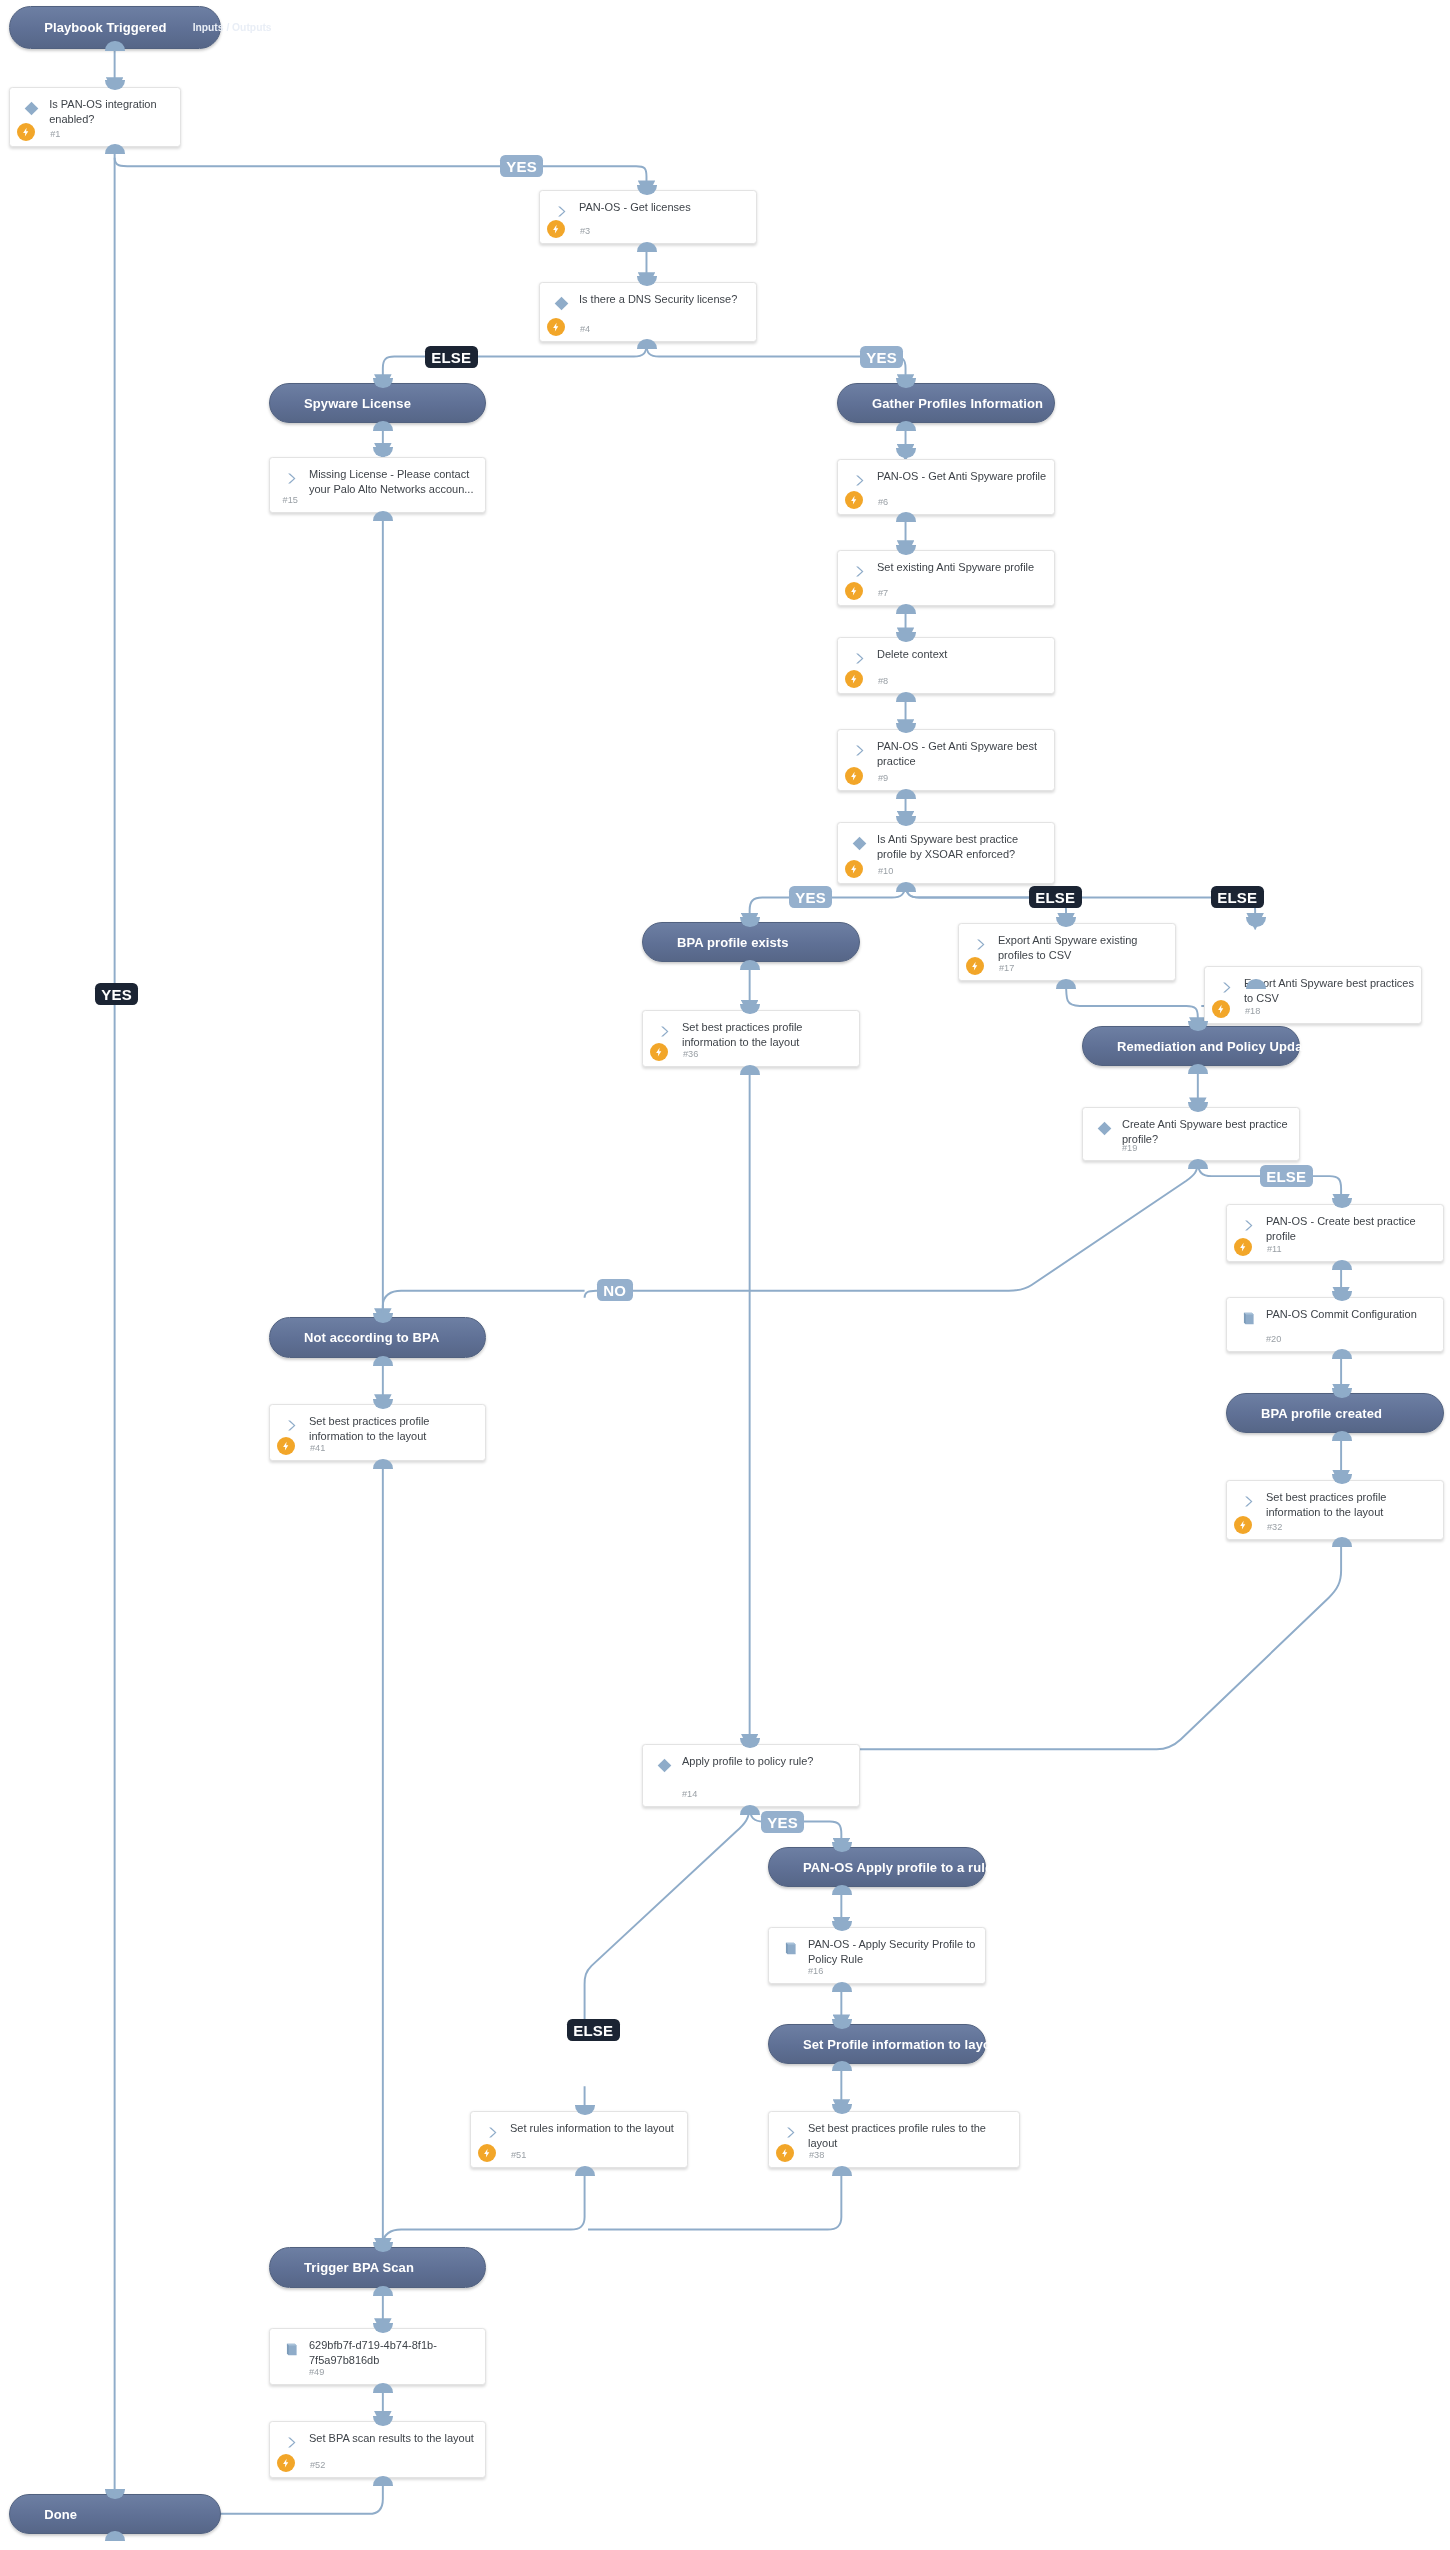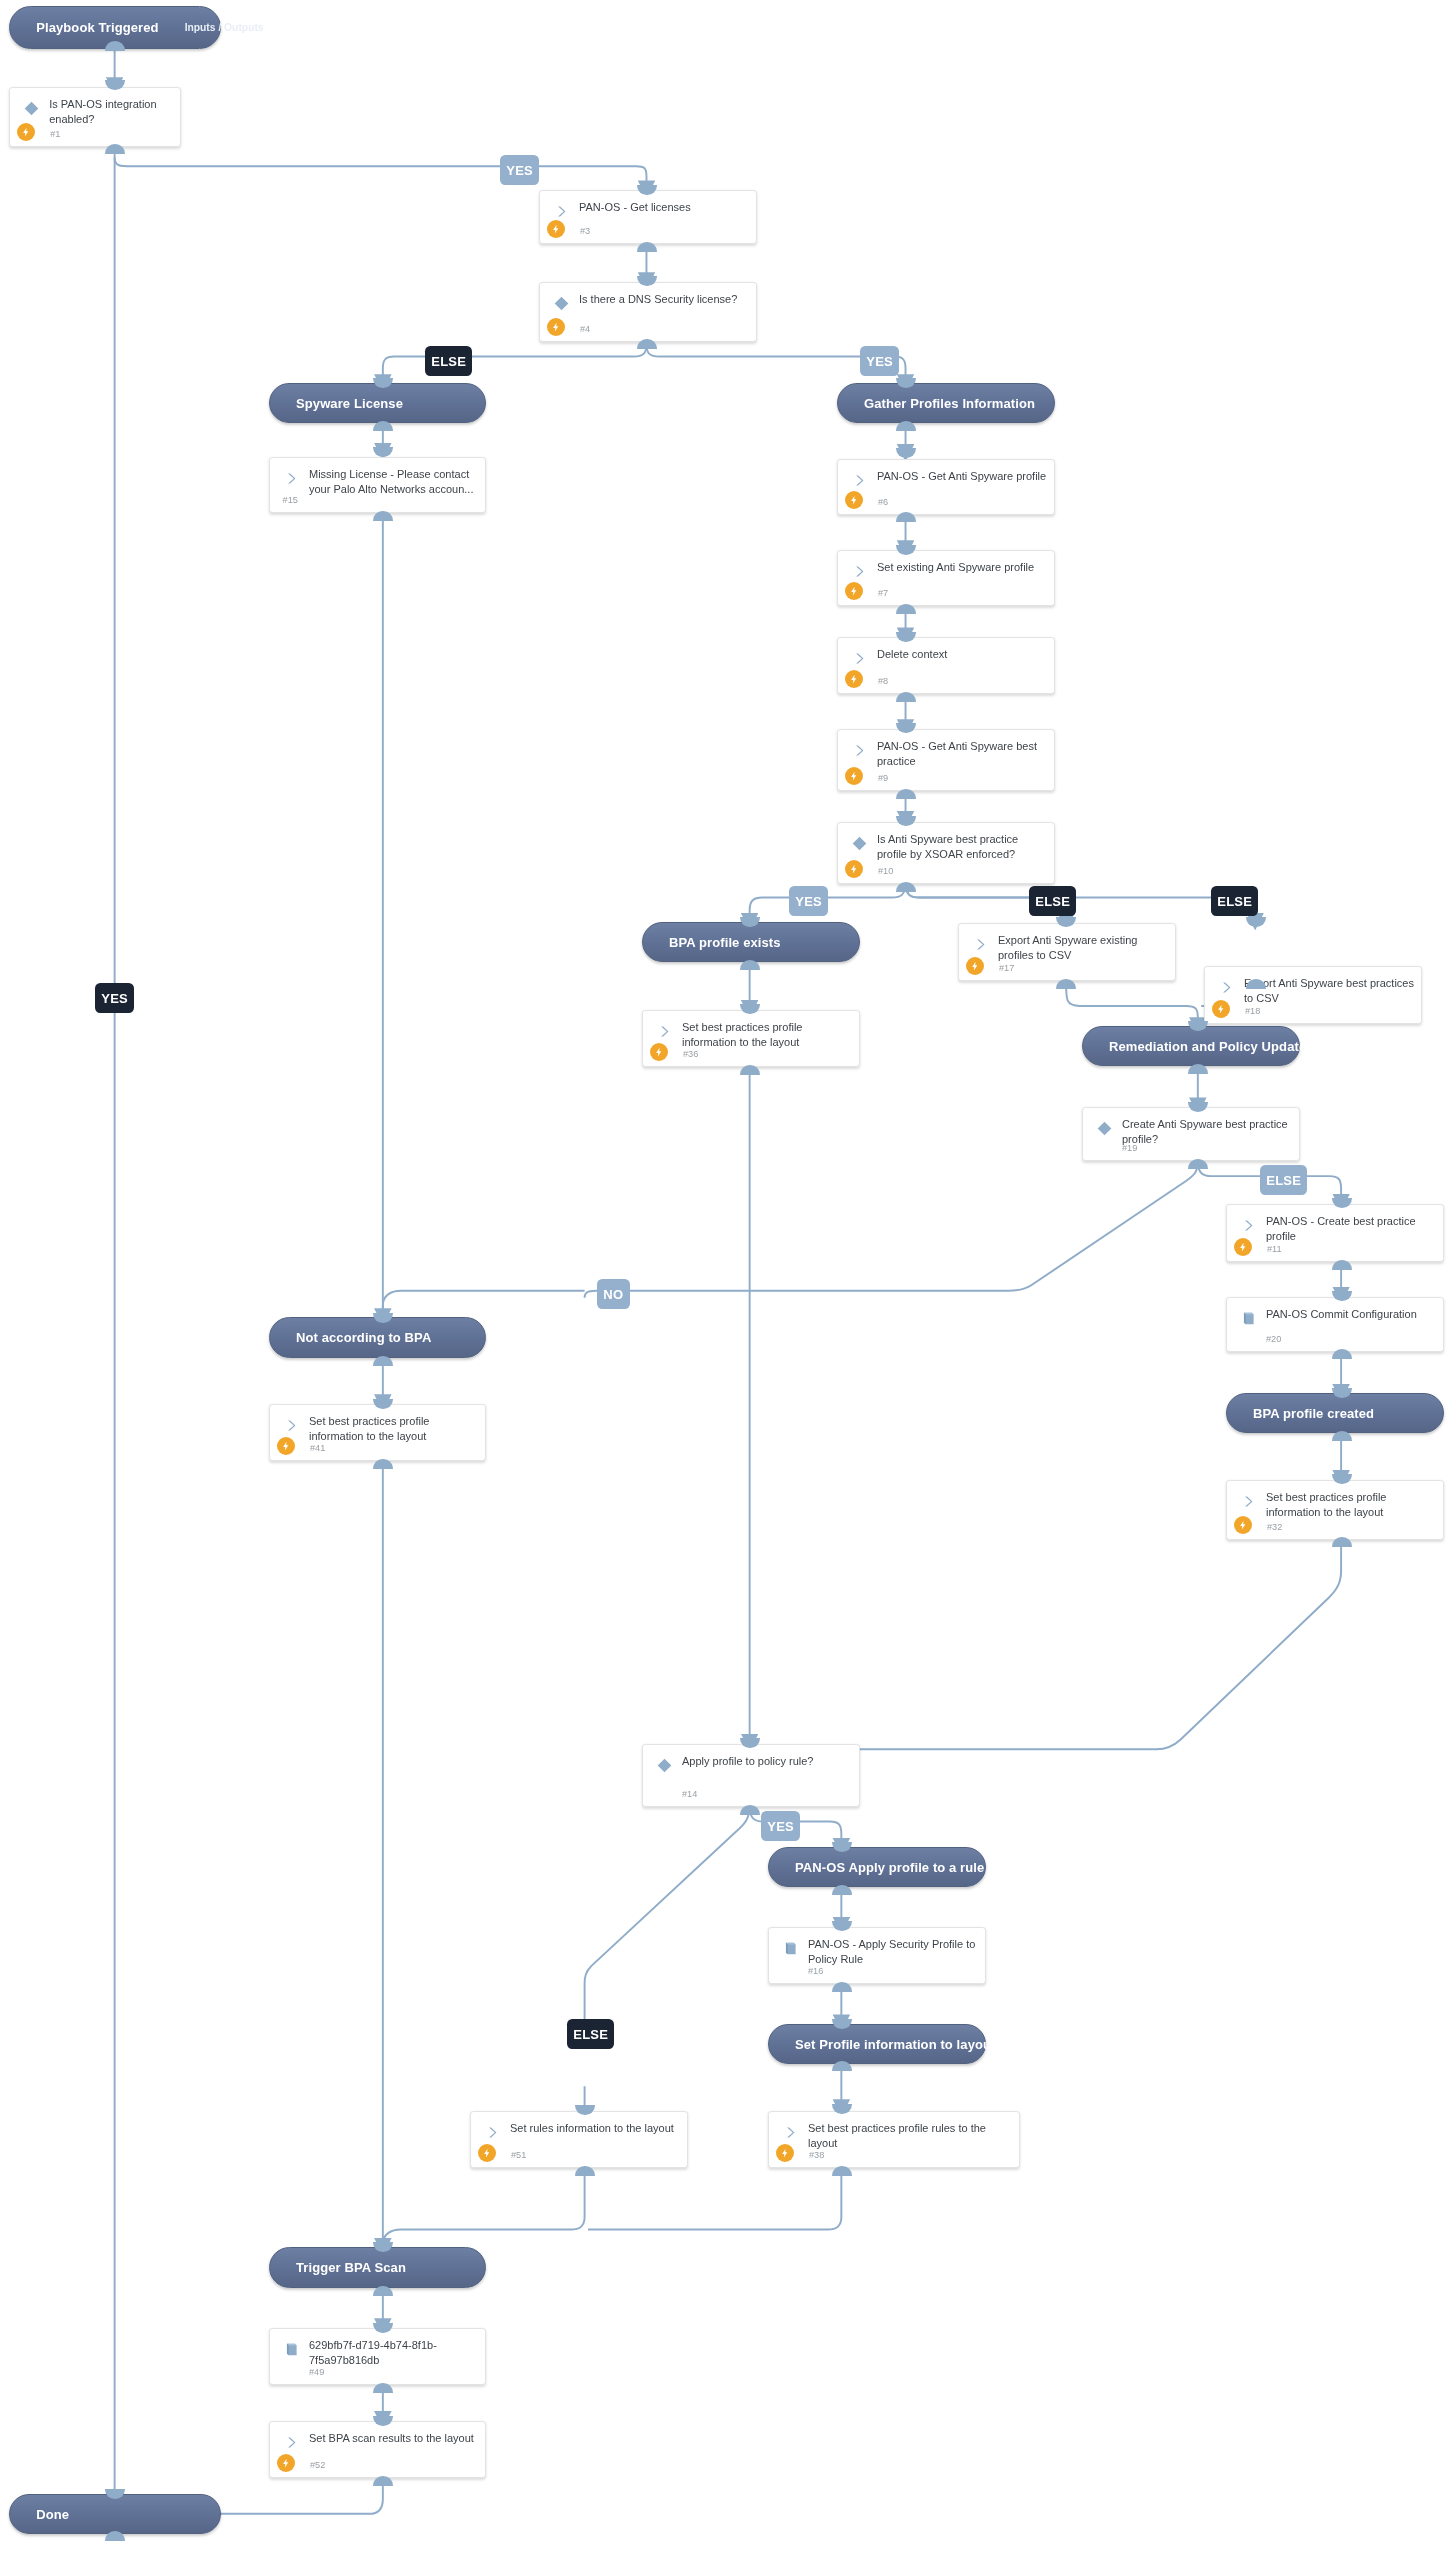--- a/index.html
+++ b/index.html
@@ -33,21 +33,21 @@
     border-radius: 34px;
     box-shadow: 0 1.7px 2.9px rgba(0,0,0,0.22);
     color: #ffffff;
     display: flex;
     align-items: center;
     z-index: 4;
   }
   .pill .pill-title {
     font-size: 13px;
     font-weight: bold;
-    padding-left: 26px;
+    padding-left: 34px;
     letter-spacing: 0.1px;
     white-space: nowrap;
   }
   .pill .pill-sub {
     font-size: 10.3px;
     font-weight: bold;
     color: #e9eef6;
     padding-left: 26px;
     white-space: nowrap;
   }
@@ -102,27 +102,27 @@
   
   .chev svg, .diamond svg, .book svg { display: block; }
 
   
   .clabel {
     position: absolute;
     box-sizing: border-box;
     display: flex;
     align-items: center;
     justify-content: center;
-    font-size: 13px;
+    font-size: 15px;
     font-weight: bold;
     letter-spacing: 0.2px;
     border-radius: 5.2px;
     color: #ffffff;
     z-index: 6;
-    height: 30px;
+    height: 22px;
     padding: 0 6.3px;
   }
   .clabel.yes { background: #95b0cd; }
   .clabel.no  { background: #95b0cd; }
   .clabel.els { background: #1b2433; }
 
   
   .anchor {
     position: absolute;
     width: 19.5px;

